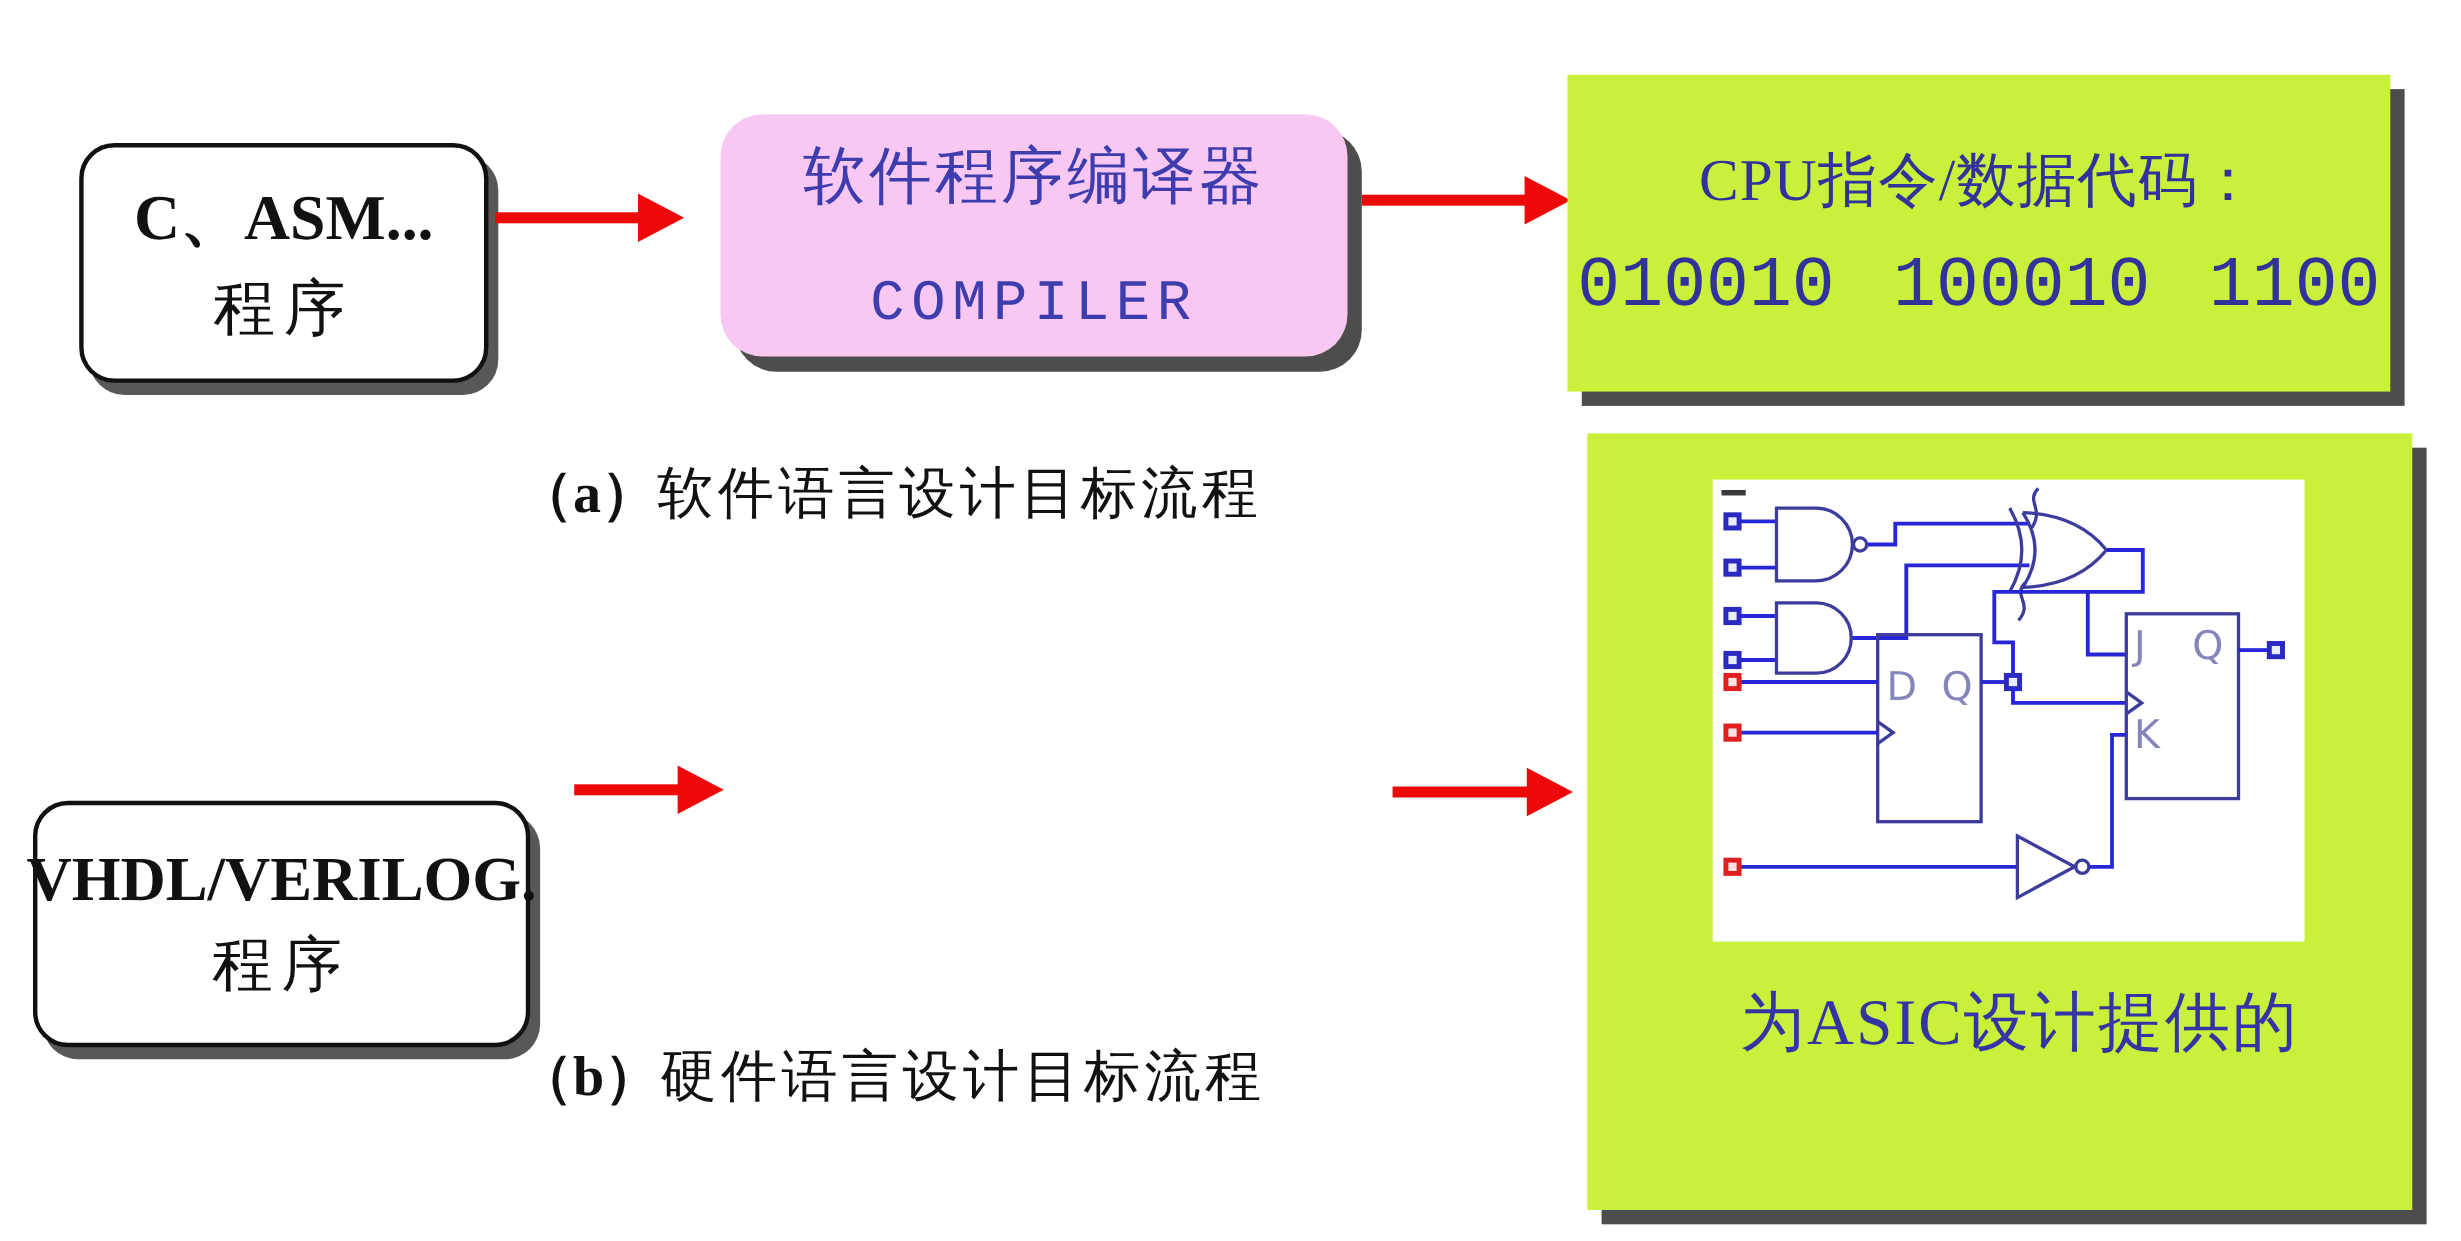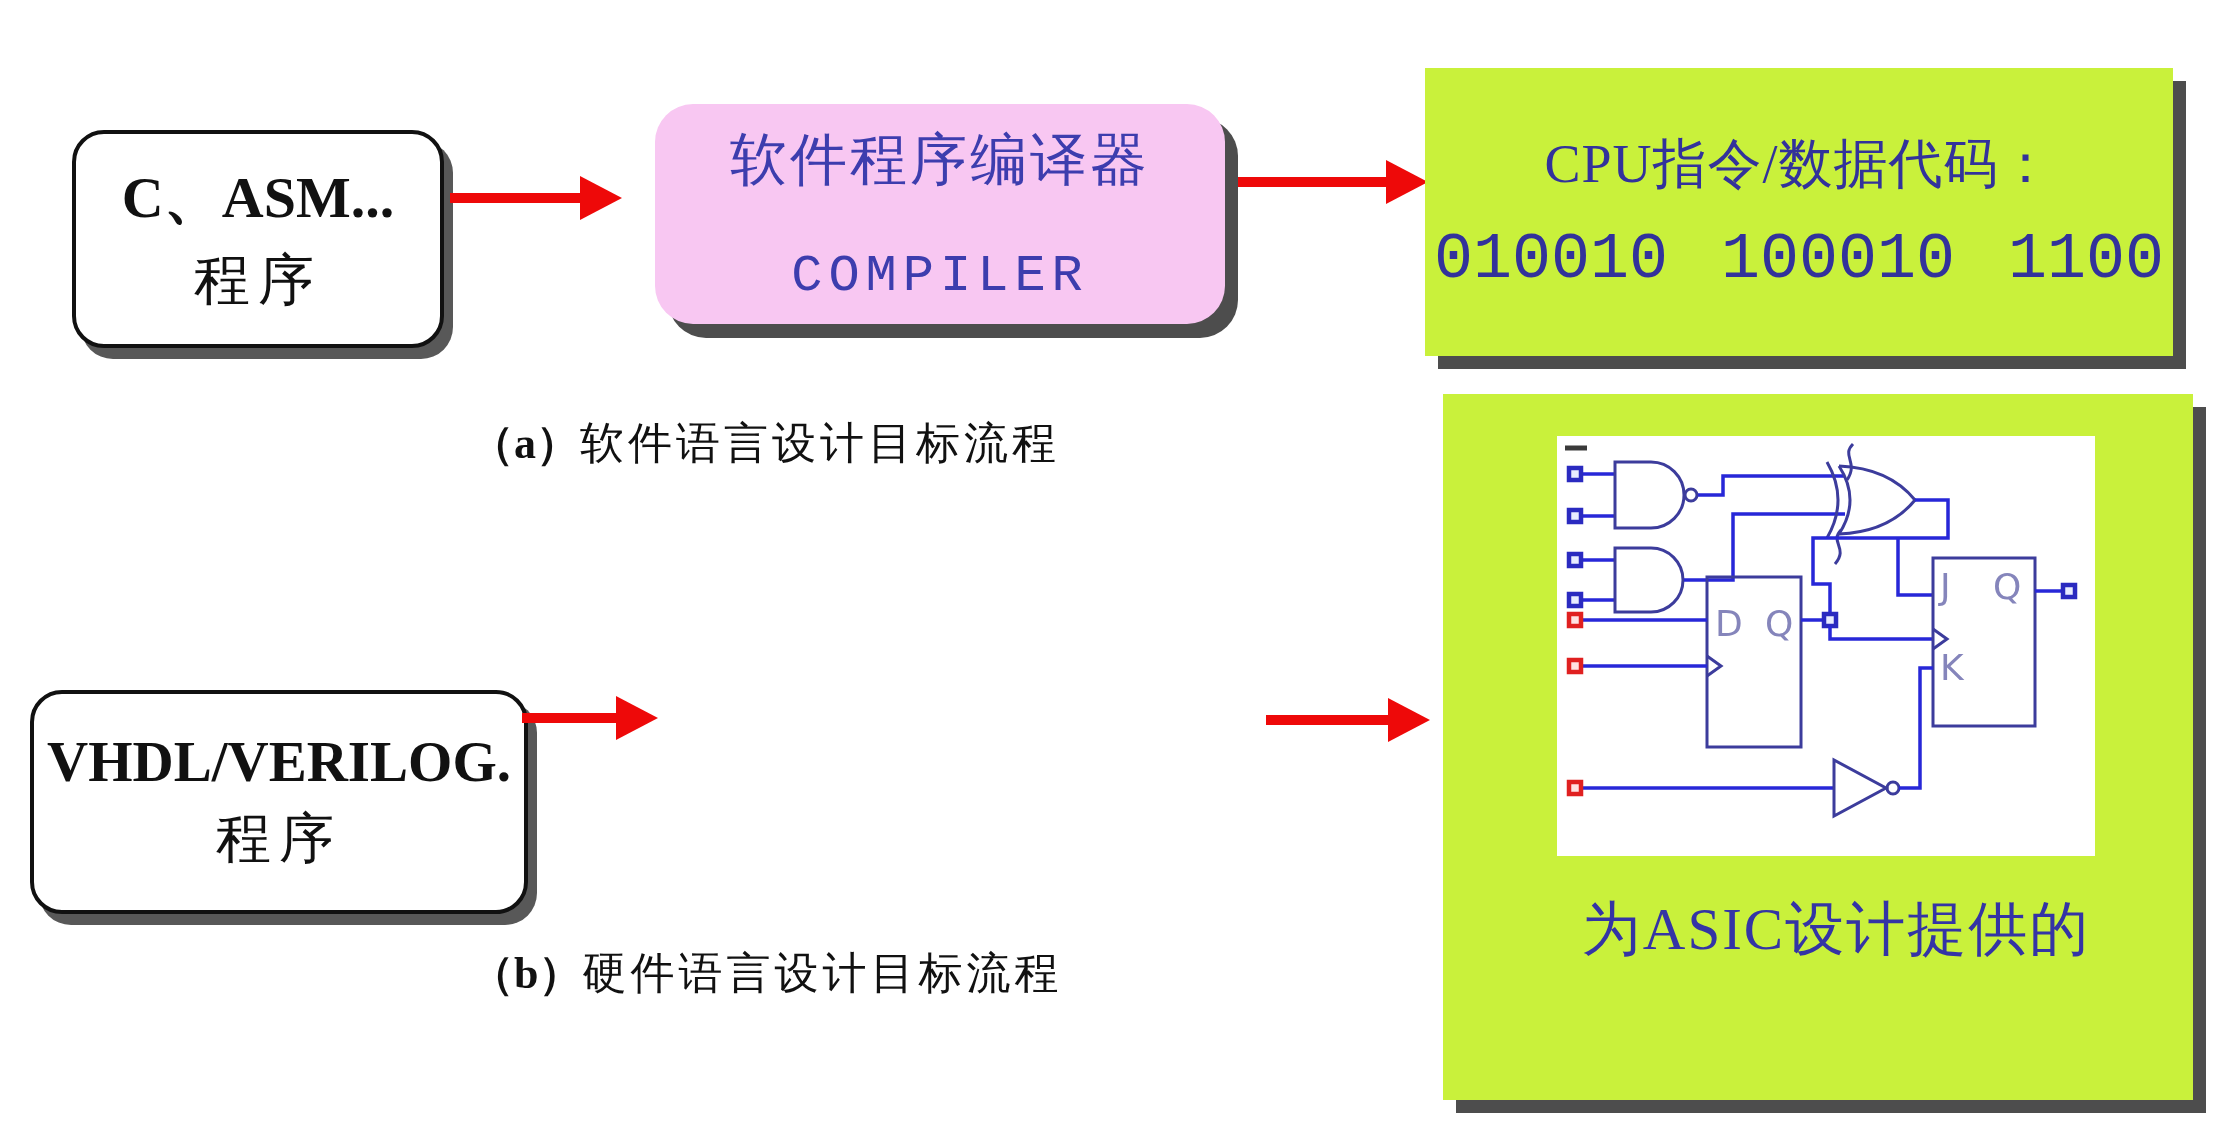--- a/index.html
+++ b/index.html
@@ -30,21 +30,21 @@
   #box-cpu .l2{font-size:65px;color:var(--blueDark);margin-top:22px;word-spacing:14px;}
   #box-vhdl .l1{font-size:57px;font-weight:700;color:var(--ink);letter-spacing:0px;}
   #box-vhdl .l2{font-size:55px;color:var(--ink);letter-spacing:8px;margin-top:8px;}
   #box-synth .l1,#box-synth .l2{font-size:57px;color:var(--ink);letter-spacing:5px;}
   #box-synth .l2{margin-top:10px;}
   #box-synth .l3{font-size:64px;color:var(--ink);margin-top:12px;letter-spacing:1px;}
   .netlist-caption{position:absolute;left:0;right:0;top:496px;text-align:center;padding-left:36px;}
   .netlist-caption .l1,.netlist-caption .l2{font-size:59px;color:var(--netlistBlue);letter-spacing:2px;}
   .netlist-caption .l2{margin-top:14px;}
 
-  .caption{position:absolute;font-size:44px;color:var(--ink);white-space:nowrap;letter-spacing:4px;}
+  .caption{position:absolute;font-size:51px;color:var(--ink);white-space:nowrap;letter-spacing:4px;}
   .caption .pfx{font-weight:700;letter-spacing:0px;}
 
   
   .arrow{position:absolute;height:44px;}
   .arrow .shaft{position:absolute;left:0;right:36px;top:17px;height:10px;background:var(--arrow);}
   .arrow .head{position:absolute;right:0;top:0;width:0;height:0;
                border-top:22px solid transparent;border-bottom:22px solid transparent;
                border-left:42px solid var(--arrow);}
 
   
@@ -83,21 +83,21 @@
 
   <div class="box green-box" id="box-cpu" style="left:1425px;top:28px;width:748px;height:288px;">
     <div class="line l1">CPU指令/数据代码：</div>
     <div class="line l2 mono">010010 100010 1100</div>
   </div>
 
   <div class="caption" style="left:470px;top:414px;">
     <span class="pfx">（a）</span><span>软件语言设计目标流程</span>
   </div>
 
-  <div class="box white-box" id="box-vhdl" style="left:30px;top:650px;width:498px;height:224px;">
+  <div class="box white-box" id="box-vhdl" style="left:30px;top:688px;width:452px;height:224px;">
     <div class="line l1">VHDL/VERILOG.</div>
     <div class="line l2">程序</div>
   </div>
 
   <div class="arrow" style="left:522px;top:696px;width:136px;">
     <div class="shaft"></div>
     <div class="head"></div>
   </div>
 
 

